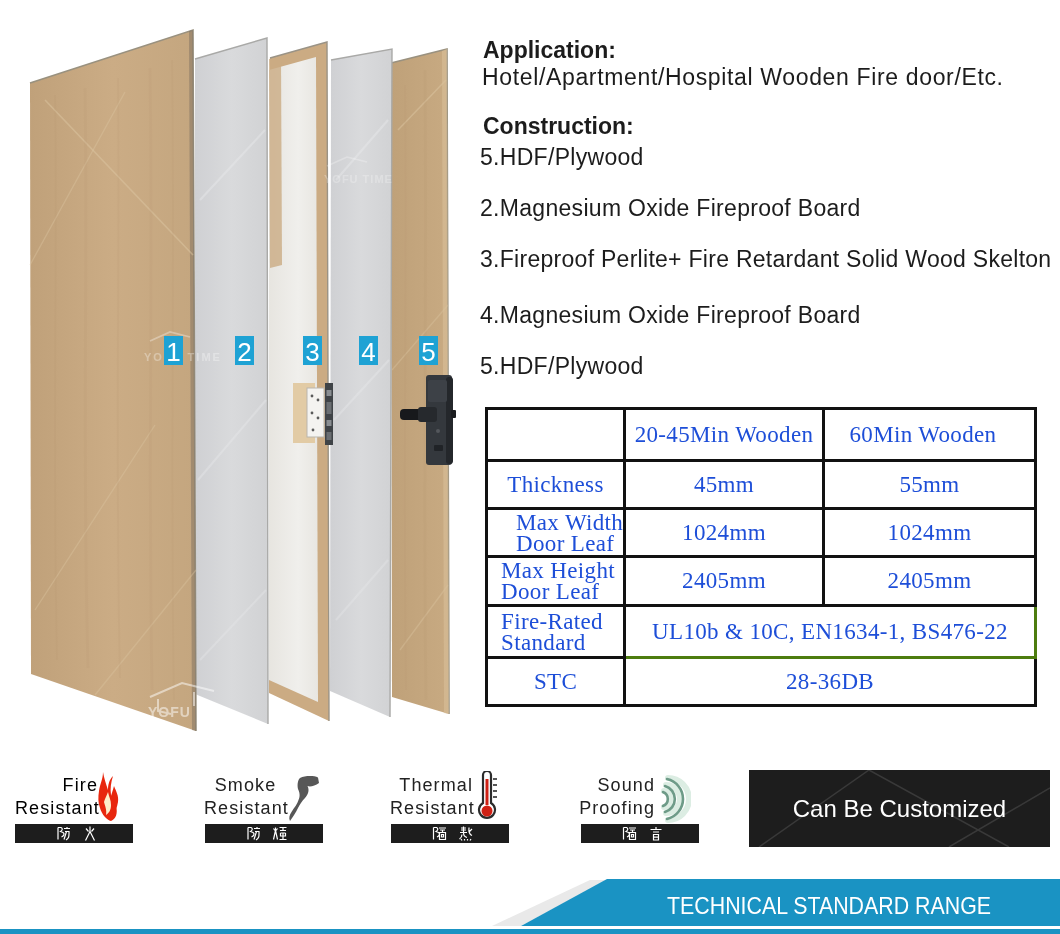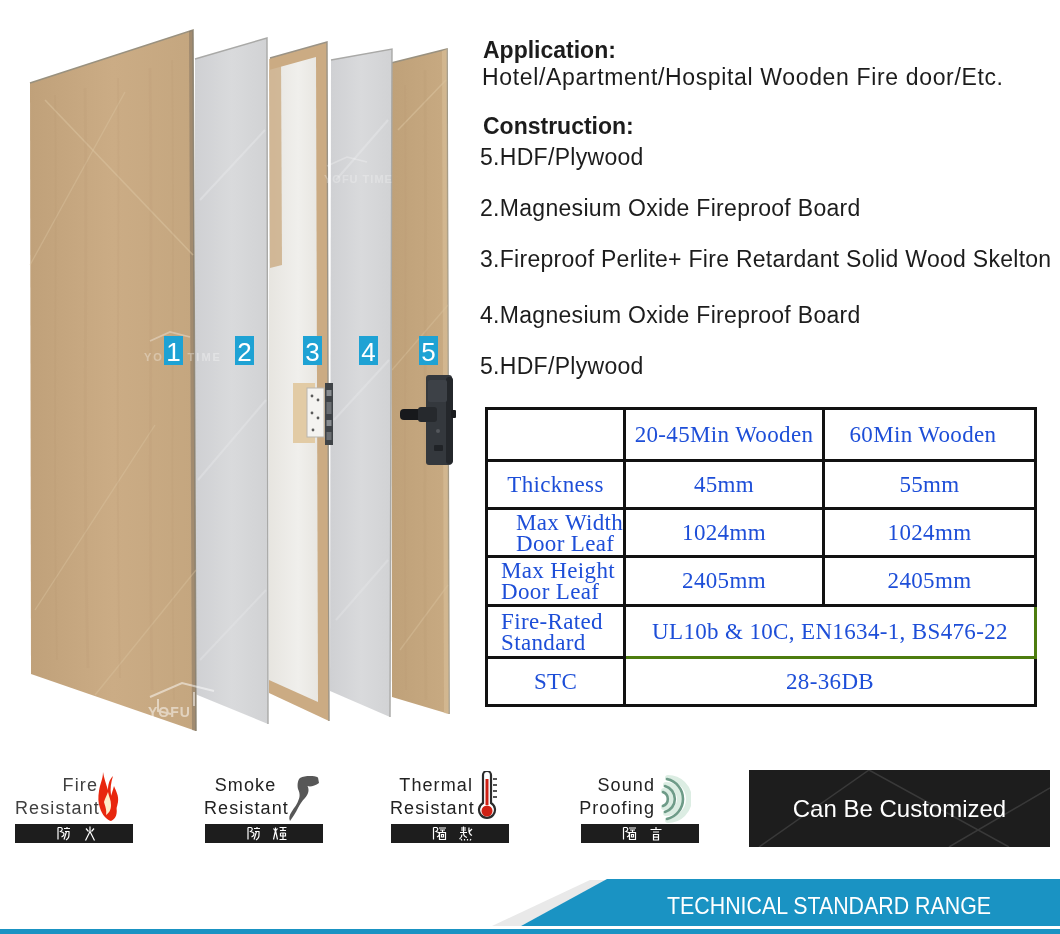--- a/index.html
+++ b/index.html
@@ -202,21 +202,21 @@
     <td style="border:3px solid #111;padding-left:13px;line-height:21px;">Fire-Rated<br>Standard</td>
     <td colspan="2" style="border:3px solid #4d7c0f;text-align:center;">UL10b &amp; 10C, EN1634-1, BS476-22</td>
   </tr>
   <tr style="height:48px">
     <td style="border:3px solid #111;text-align:center;margin-left:27px;">STC</td>
     <td colspan="2" style="border:3px solid #111;text-align:center;">28-36DB</td>
   </tr>
 </tbody>
     </table>
 
-<div class="abs" style="left:15px;top:774px;width:83px;font-size:18px;line-height:23px;letter-spacing:1.1px;text-align:right;color:#404040;">Fire<br>Resistant</div>
+<div class="abs" style="left:15px;top:774px;width:83px;font-size:18px;line-height:23px;letter-spacing:1.1px;text-align:right;color:#000000;">Fire<br>Resistant</div>
 
 <svg class="abs" style="left:97px;top:772px" width="24" height="52" viewBox="0 0 24 52">
   <path d="M6 0 C6 7 3 12 2 19 C1 25 1 31 3 36 C5 43 10 48 14 49 C19 47 21 41 19 34 C18 30 15 27 14 23 C13 17 14 10 16 4 C12 8 11 13 11 18 C9 12 7 6 6 0 Z" fill="#e8270e"></path>
   <path d="M17 14 C19 19 22 24 21 30 C20 36 18 40 15 42 C16 36 15 32 13 28 C14 23 16 18 17 14 Z" fill="#e8270e"></path>
   <path d="M11 20 C12 25 14 28 14 33 C14 38 12 41 9 43 C10 38 8 34 7 30 C8 26 10 23 11 20 Z" fill="#fdeecb"></path>
 </svg>
 
 <div class="abs" style="left:15px;top:824px;width:118px;height:19px;background:#1d1d1d;"></div>
 <svg class="abs" style="left:15px;top:824px" width="118" height="19" viewBox="0 0 118 19">
       <g stroke="#ffffff" stroke-width="1.2" fill="none" transform="translate(41,2.5)">

